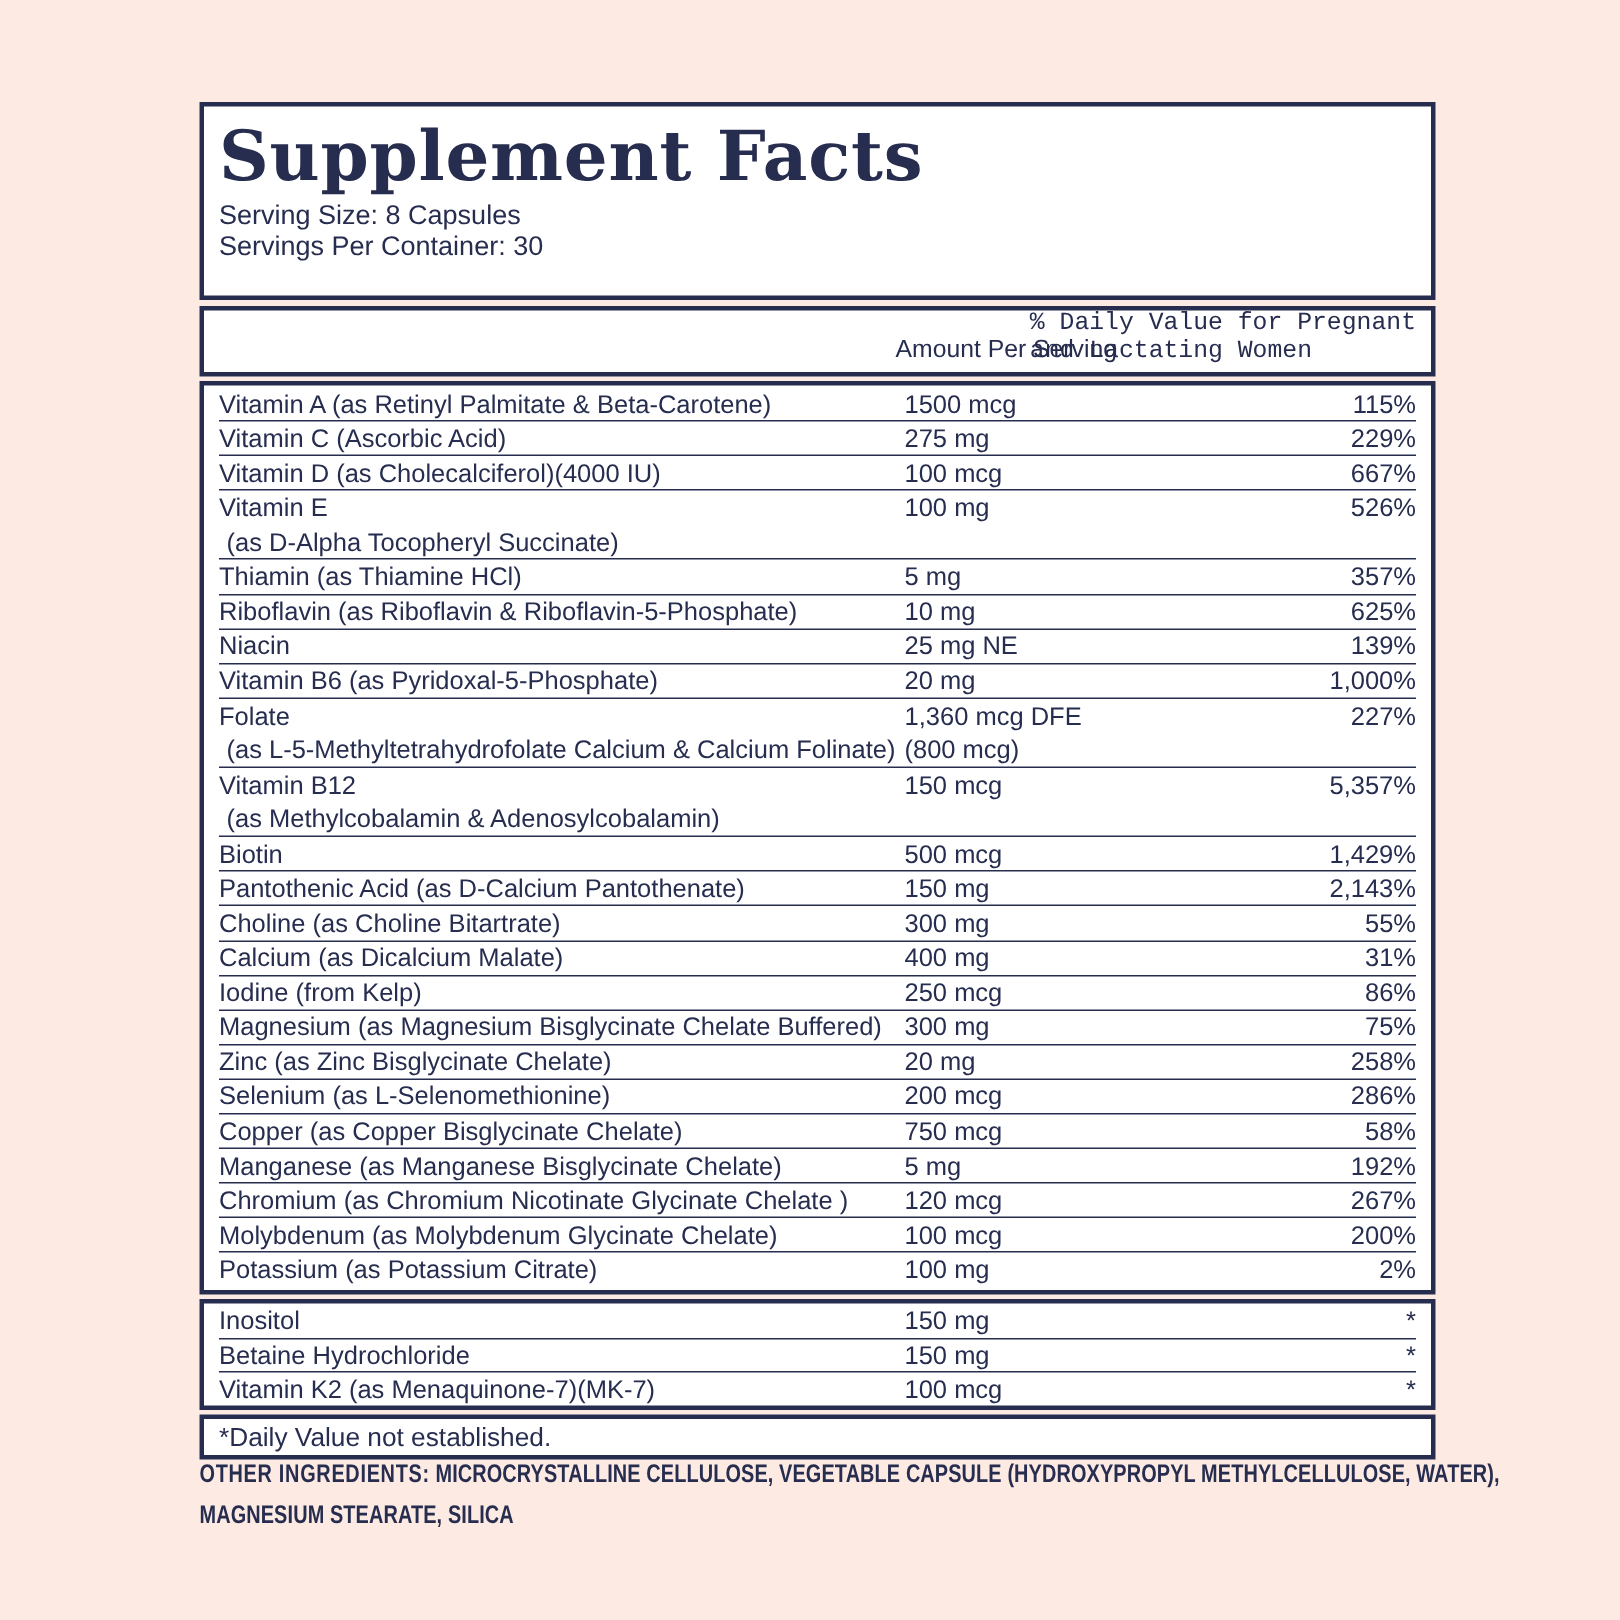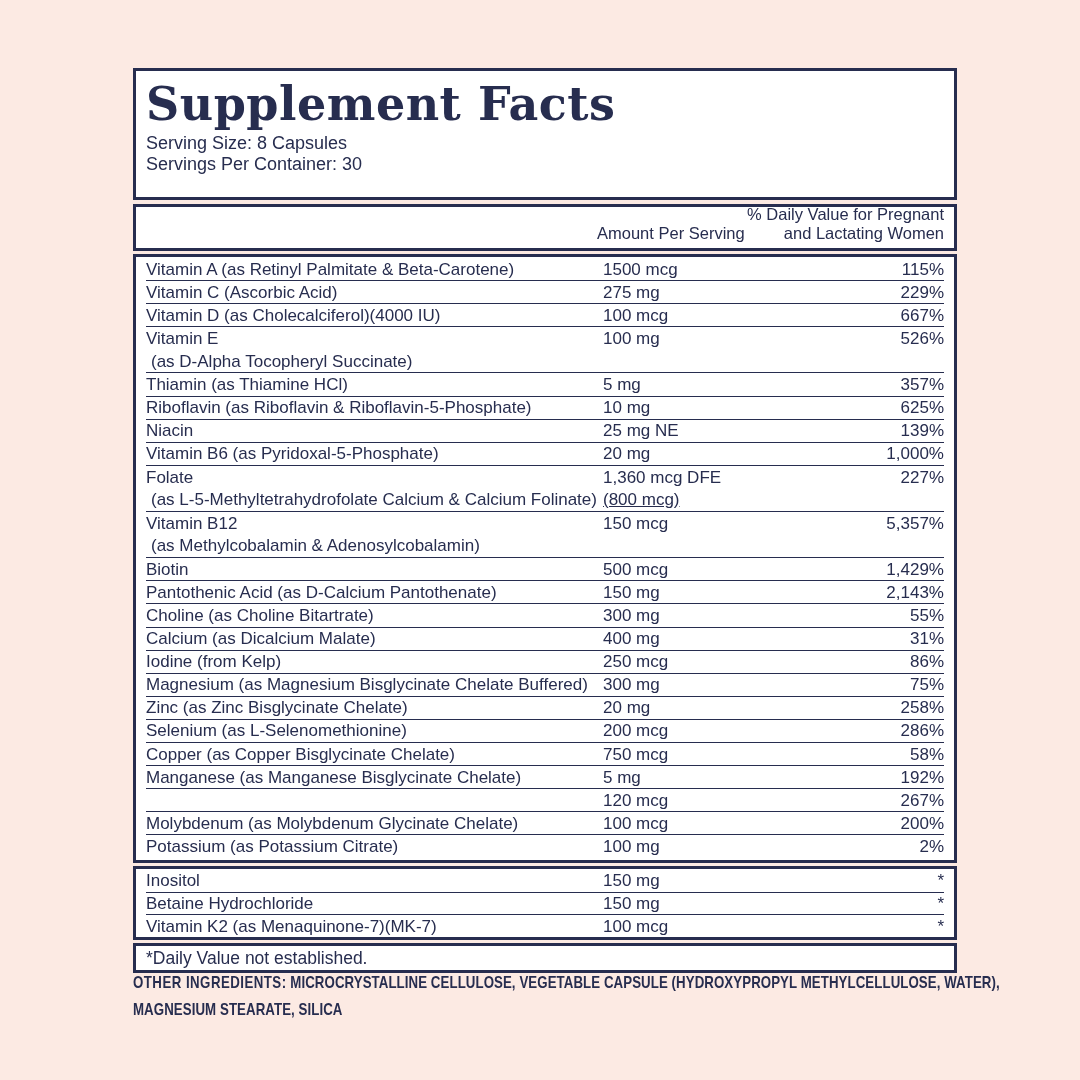--- a/index.html
+++ b/index.html
@@ -17,40 +17,40 @@
     border:3px solid #272d4f;
   }
   .header-box { height:132px; padding:4px 10px 0; margin-bottom:4px; }
   .title {
     margin:0; font-family:"DejaVu Serif", serif; font-weight:700;
     font-size:46px; line-height:58px; letter-spacing:0.5px; color:#272d4f;
   }
   .serving { font-size:18px; line-height:20.5px; }
   .columns-box { height:47px; margin-bottom:3px; position:relative; font-size:16.5px; }
   .amount-head { position:absolute; left:429px; bottom:5px;margin-left:32px; }
-  .dv-head { position:absolute; right:10px; bottom:5px; text-align:right; line-height:19px; }
+  .dv-head { position:absolute; right:10px; bottom:5px; line-height:19px;font-family:Liberation Mono, monospace; }
   .table-box { height:609px; margin-bottom:3px; padding:1px 10px 0; }
   .extra-box { height:74px; margin-bottom:3px; padding:1px 10px 0; }
   .foot-box { height:30px; padding:0 10px; display:flex; align-items:center; font-size:17.5px; }
   .row {
     display:grid; grid-template-columns:457px 1fr auto;
     align-items:center;
     height:23.1px; box-sizing:border-box;
     border-bottom:1.5px solid #272d4f;
     font-size:17px; white-space:nowrap; line-height:21px;
   }
   .row:last-child { border-bottom:none; }
   .row.double { height:46.2px; grid-template-rows:1fr 1fr; }
   .extra-box .row { height:22.6px; }
   .cell { overflow:visible; }
   .cell.name   { grid-row:1; grid-column:1; }
   .cell.amount { grid-row:1; grid-column:2; }
   .cell.dv     { grid-row:1; grid-column:3; text-align:right; }
   .cell.name2  { grid-row:2; grid-column:1; padding-left:5px; }
-  .cell.amount2{ grid-row:2; grid-column:2;text-decoration:underline; }
+  .cell.amount2{ grid-row:2; grid-column:2; }
   .other { position:absolute; left:133px; top:969px; margin:0; width:900px; }
   .oi-line {
     white-space:nowrap; transform:scaleX(0.78); transform-origin:0 50%;
     font-size:17px; line-height:27px; font-weight:700; letter-spacing:0.1px;
   }
   .oi-label { letter-spacing:0.6px; }
 </style>
 </head>
 <body>
 
@@ -169,20 +169,21 @@
         <span class="cell name">Copper (as Copper Bisglycinate Chelate)</span>
         <span class="cell amount">750 mcg</span>
         <span class="cell dv">58%</span>
       </div>
       <div class="row">
         <span class="cell name">Manganese (as Manganese Bisglycinate Chelate)</span>
         <span class="cell amount">5 mg</span>
         <span class="cell dv">192%</span>
       </div>
       <div class="row">
+        <span class="cell name">Chromium (as Chromium Nicotinate Glycinate Chelate )</span>
         <span class="cell amount">120 mcg</span>
         <span class="cell dv">267%</span>
       </div>
       <div class="row">
         <span class="cell name">Molybdenum (as Molybdenum Glycinate Chelate)</span>
         <span class="cell amount">100 mcg</span>
         <span class="cell dv">200%</span>
       </div>
       <div class="row">
         <span class="cell name">Potassium (as Potassium Citrate)</span>

